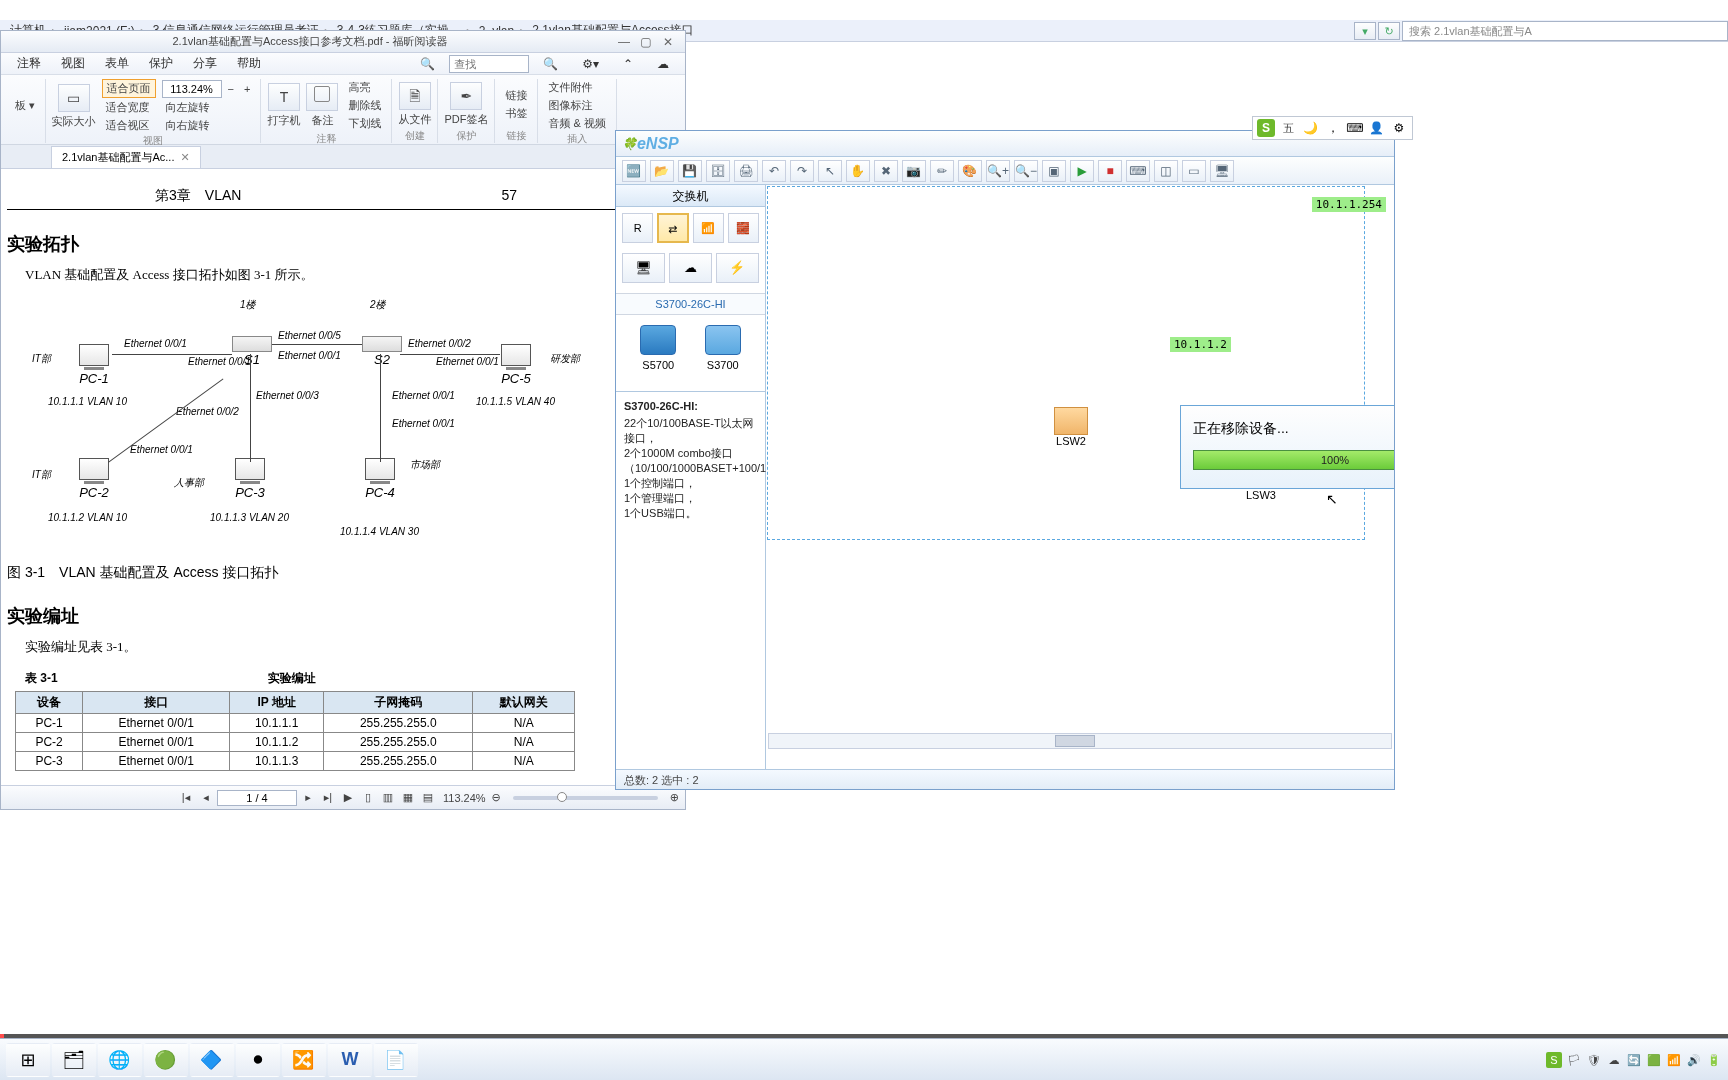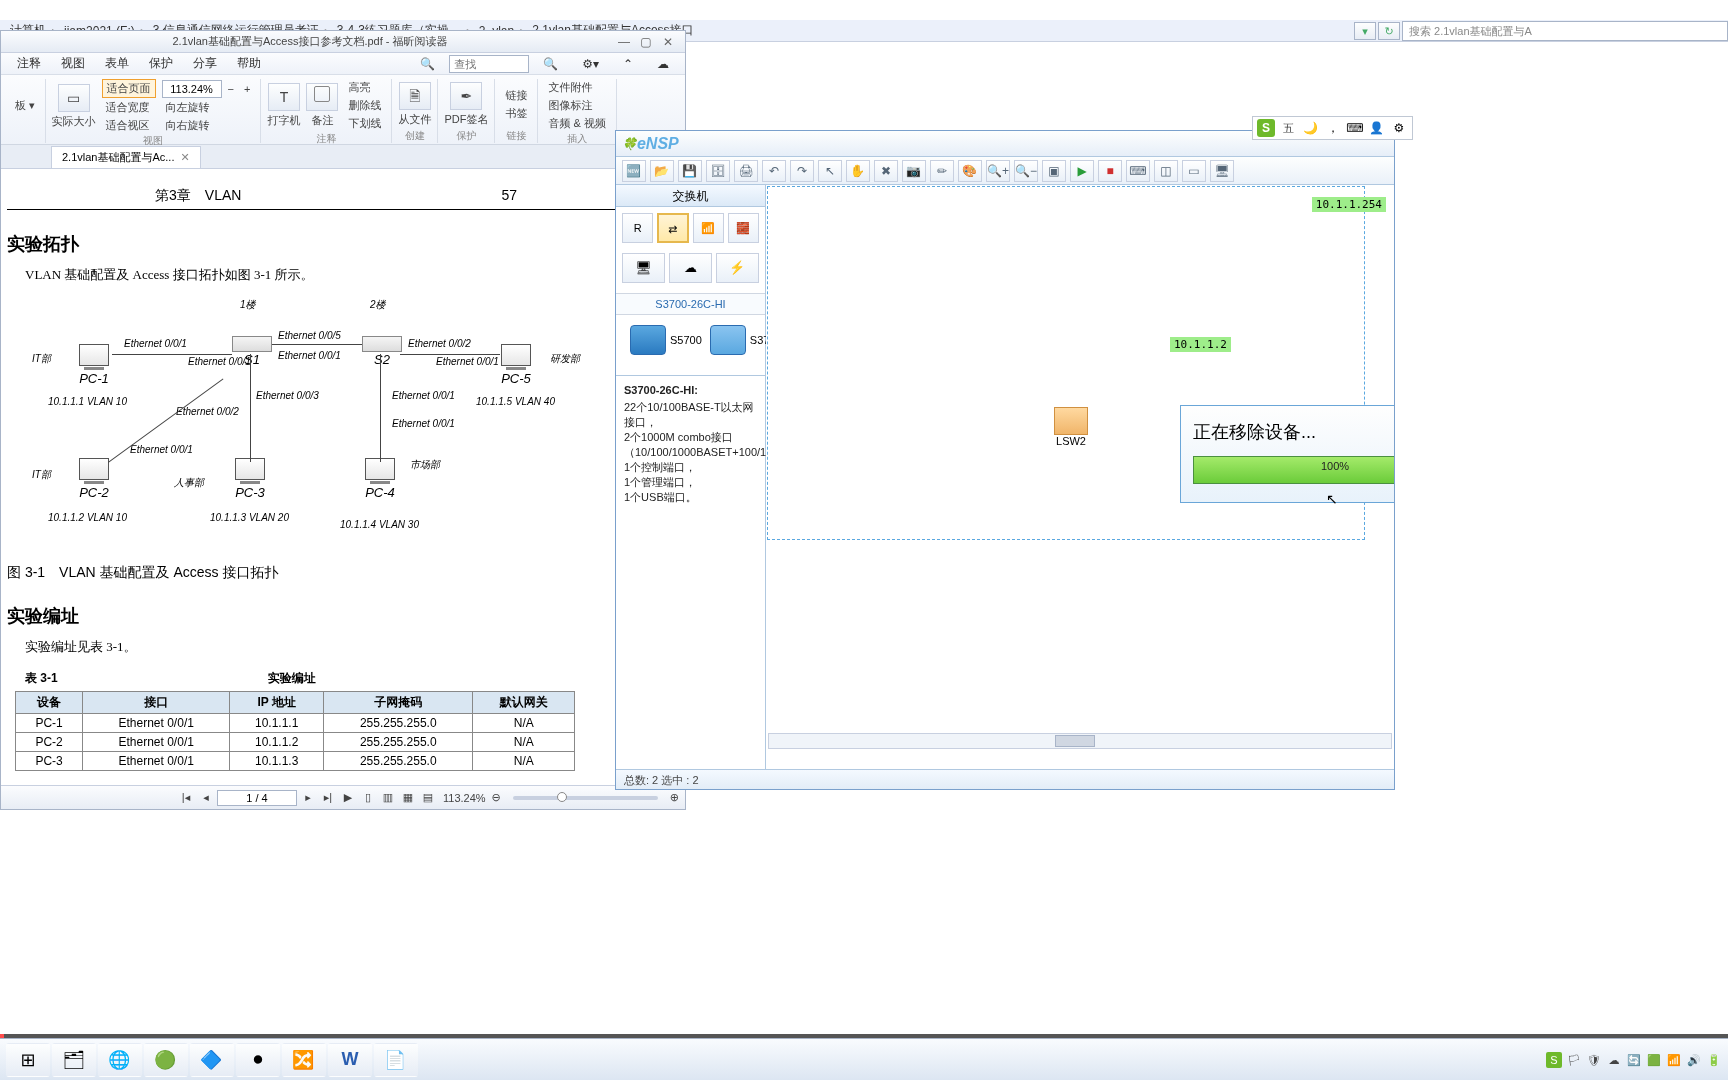--- a/index.html
+++ b/index.html
@@ -78,36 +78,36 @@
 .ensp-body { flex: 1; display: flex; overflow: hidden; }
 .ensp-left { width: 150px; display: flex; flex-direction: column; border-right: 1px solid #b0c8e0; }
 .ensp-cat { height: 22px; background: linear-gradient(#f4f9ff,#dbe9f7); text-align: center; line-height: 22px; font-size: 12px; border-bottom: 1px solid #b0c8e0; }
 .ensp-catgrid { display: grid; grid-template-columns: repeat(4, 1fr); gap: 4px; padding: 6px; }
 .ensp-catgrid .ci { height: 30px; border: 1px solid #c8d0e0; background: linear-gradient(#fff,#e9f0f8); text-align: center; line-height: 28px; font-size: 11px; }
 .ensp-catgrid .ci.sel { border: 2px solid #e6b84d; background: linear-gradient(#fff4d6,#ffe9a8); }
 .ensp-cat2 { display: grid; grid-template-columns: repeat(3, 1fr); gap: 4px; padding: 4px 6px 10px; }
 .ensp-cat2 .ci { height: 30px; border: 1px solid #c8d0e0; background: linear-gradient(#fff,#e9f0f8); text-align: center; line-height: 28px; font-size: 13px; }
 .ensp-model { text-align: center; font-size: 11px; color: #2a6bb0; padding: 4px 0; border-top: 1px solid #d0d7e2; border-bottom: 1px solid #d0d7e2; background: #f8fbfe; }
 .ensp-devgrid { display: grid; grid-template-columns: 1fr 1fr; gap: 8px; padding: 10px 14px 20px; }
-.ensp-dev { display: flex; flex-direction: row; align-items: center; gap: 4px; font-size: 11px; }
+.ensp-dev { display: flex; flex-direction: column; align-items: center; gap: 4px; font-size: 11px; }
 .ensp-dev .dico { width: 36px; height: 30px; background: linear-gradient(#5aa8e0,#2a7ac0); border: 1px solid #2a6bb0; border-radius: 4px; }
 .ensp-dev.s3700 .dico { background: linear-gradient(#8ac4f0,#5aa8e0); }
 .ensp-info { flex: 1; padding: 8px; font-size: 11px; color: #222; border-top: 1px solid #b0c8e0; }
 .ensp-info b { display: block; margin-bottom: 4px; }
 .ensp-canvas { flex: 1; position: relative; background: #fff; overflow: hidden; }
 .ensp-canvas .rubber { position: absolute; border: 1px dashed #5aa8e0; top: 1px; left: 1px; width: 598px; height: 354px; }
 .ensp-canvas .iplab { position: absolute; background: #9eed8a; padding: 1px 4px; font-family: Consolas, monospace; font-size: 11px; }
 .ensp-canvas .cnode { position: absolute; text-align: center; font-size: 11px; }
 .ensp-canvas .snode { width: 34px; height: 28px; background: linear-gradient(#ffd9a0,#f0b56a); border: 1px solid #d09040; margin: 0 auto; }
 .ensp-canvas .cursor-arrow { position: absolute; font-size: 14px; }
 
 
 .ensp-dlg { position: absolute; border: 1px solid #6aa6d8; background: linear-gradient(#fefefe,#e8f2fb); width: 310px; padding: 14px 12px 18px; left: 414px; top: 220px; }
-.ensp-dlg .msg { font-size: 18px; margin-bottom: 12px; }
-.ensp-dlg .bar { height: 28px; border: 1px solid #4a9040; background: linear-gradient(#a4ea6a,#6bcc3a); position: relative; }
+.ensp-dlg .msg { font-size: 14px; margin-bottom: 12px; }
+.ensp-dlg .bar { height: 20px; border: 1px solid #4a9040; background: linear-gradient(#a4ea6a,#6bcc3a); position: relative; }
 .ensp-dlg .bar .pct { position: absolute; inset: 0; text-align: center; line-height: 18px; font-size: 11px; color: #222; }
 
 .ensp-hscroll { position: absolute; bottom: 20px; left: 2px; right: 2px; height: 16px; background: #f0f4f9; border: 1px solid #c8d0e0; }
 .ensp-hscroll .thumb { position: absolute; left: 46%; top: 1px; width: 40px; height: 12px; background: #d0d7e2; border: 1px solid #a8b4c8; }
 .ensp-status { height: 20px; background: linear-gradient(#f4f9ff,#e3edf7); border-top: 1px solid #b0c8e0; font-size: 11px; color: #444; padding-left: 8px; line-height: 20px; }
 
 
 .ime { position: absolute; top: 116px; right: 315px; height: 24px; display: flex; align-items: center; gap: 4px; background: #fff; border: 1px solid #c0c8d4; padding: 2px 4px; }
 .ime .seg { font-size: 11px; color: #444; padding: 0 4px; }
 .ime .ico { width: 18px; height: 18px; text-align: center; line-height: 18px; font-size: 12px; }
@@ -313,21 +313,21 @@
         <div class="linev" style="left:218px;top:56px;height:108px"></div>
         <span class="lab" style="left:224px;top:92px">Ethernet 0/0/3</span>
         <span class="lab" style="left:144px;top:108px">Ethernet 0/0/2</span>
         <span class="lab" style="left:98px;top:146px">Ethernet 0/0/1</span>
         <div class="line" style="left:76px;top:164px;width:142px;transform:rotate(-36deg);transform-origin:left top"></div>
         <div class="linev" style="left:348px;top:56px;height:108px"></div>
         <span class="lab" style="left:360px;top:92px">Ethernet 0/0/1</span>
         <span class="lab" style="left:360px;top:120px">Ethernet 0/0/1</span>
         <span class="lab" style="left:16px;top:214px">10.1.1.2 VLAN 10</span>
         <span class="lab" style="left:178px;top:214px">10.1.1.3 VLAN 20</span>
-        <span class="lab" style="left:308px;top:221px">10.1.1.4 VLAN 30</span>
+        <span class="lab" style="left:308px;top:228px">10.1.1.4 VLAN 30</span>
       </div>
       <div class="fig-cap">图 3-1　VLAN 基础配置及 Access 接口拓扑</div>
 
       <div class="sec-title">实验编址</div>
       <div class="sec-body">实验编址见表 3-1。</div>
       <div class="tbl-title">
         <span>表 3-1</span>
         <span>实验编址</span>
       </div>
       <table class="addr-table">

